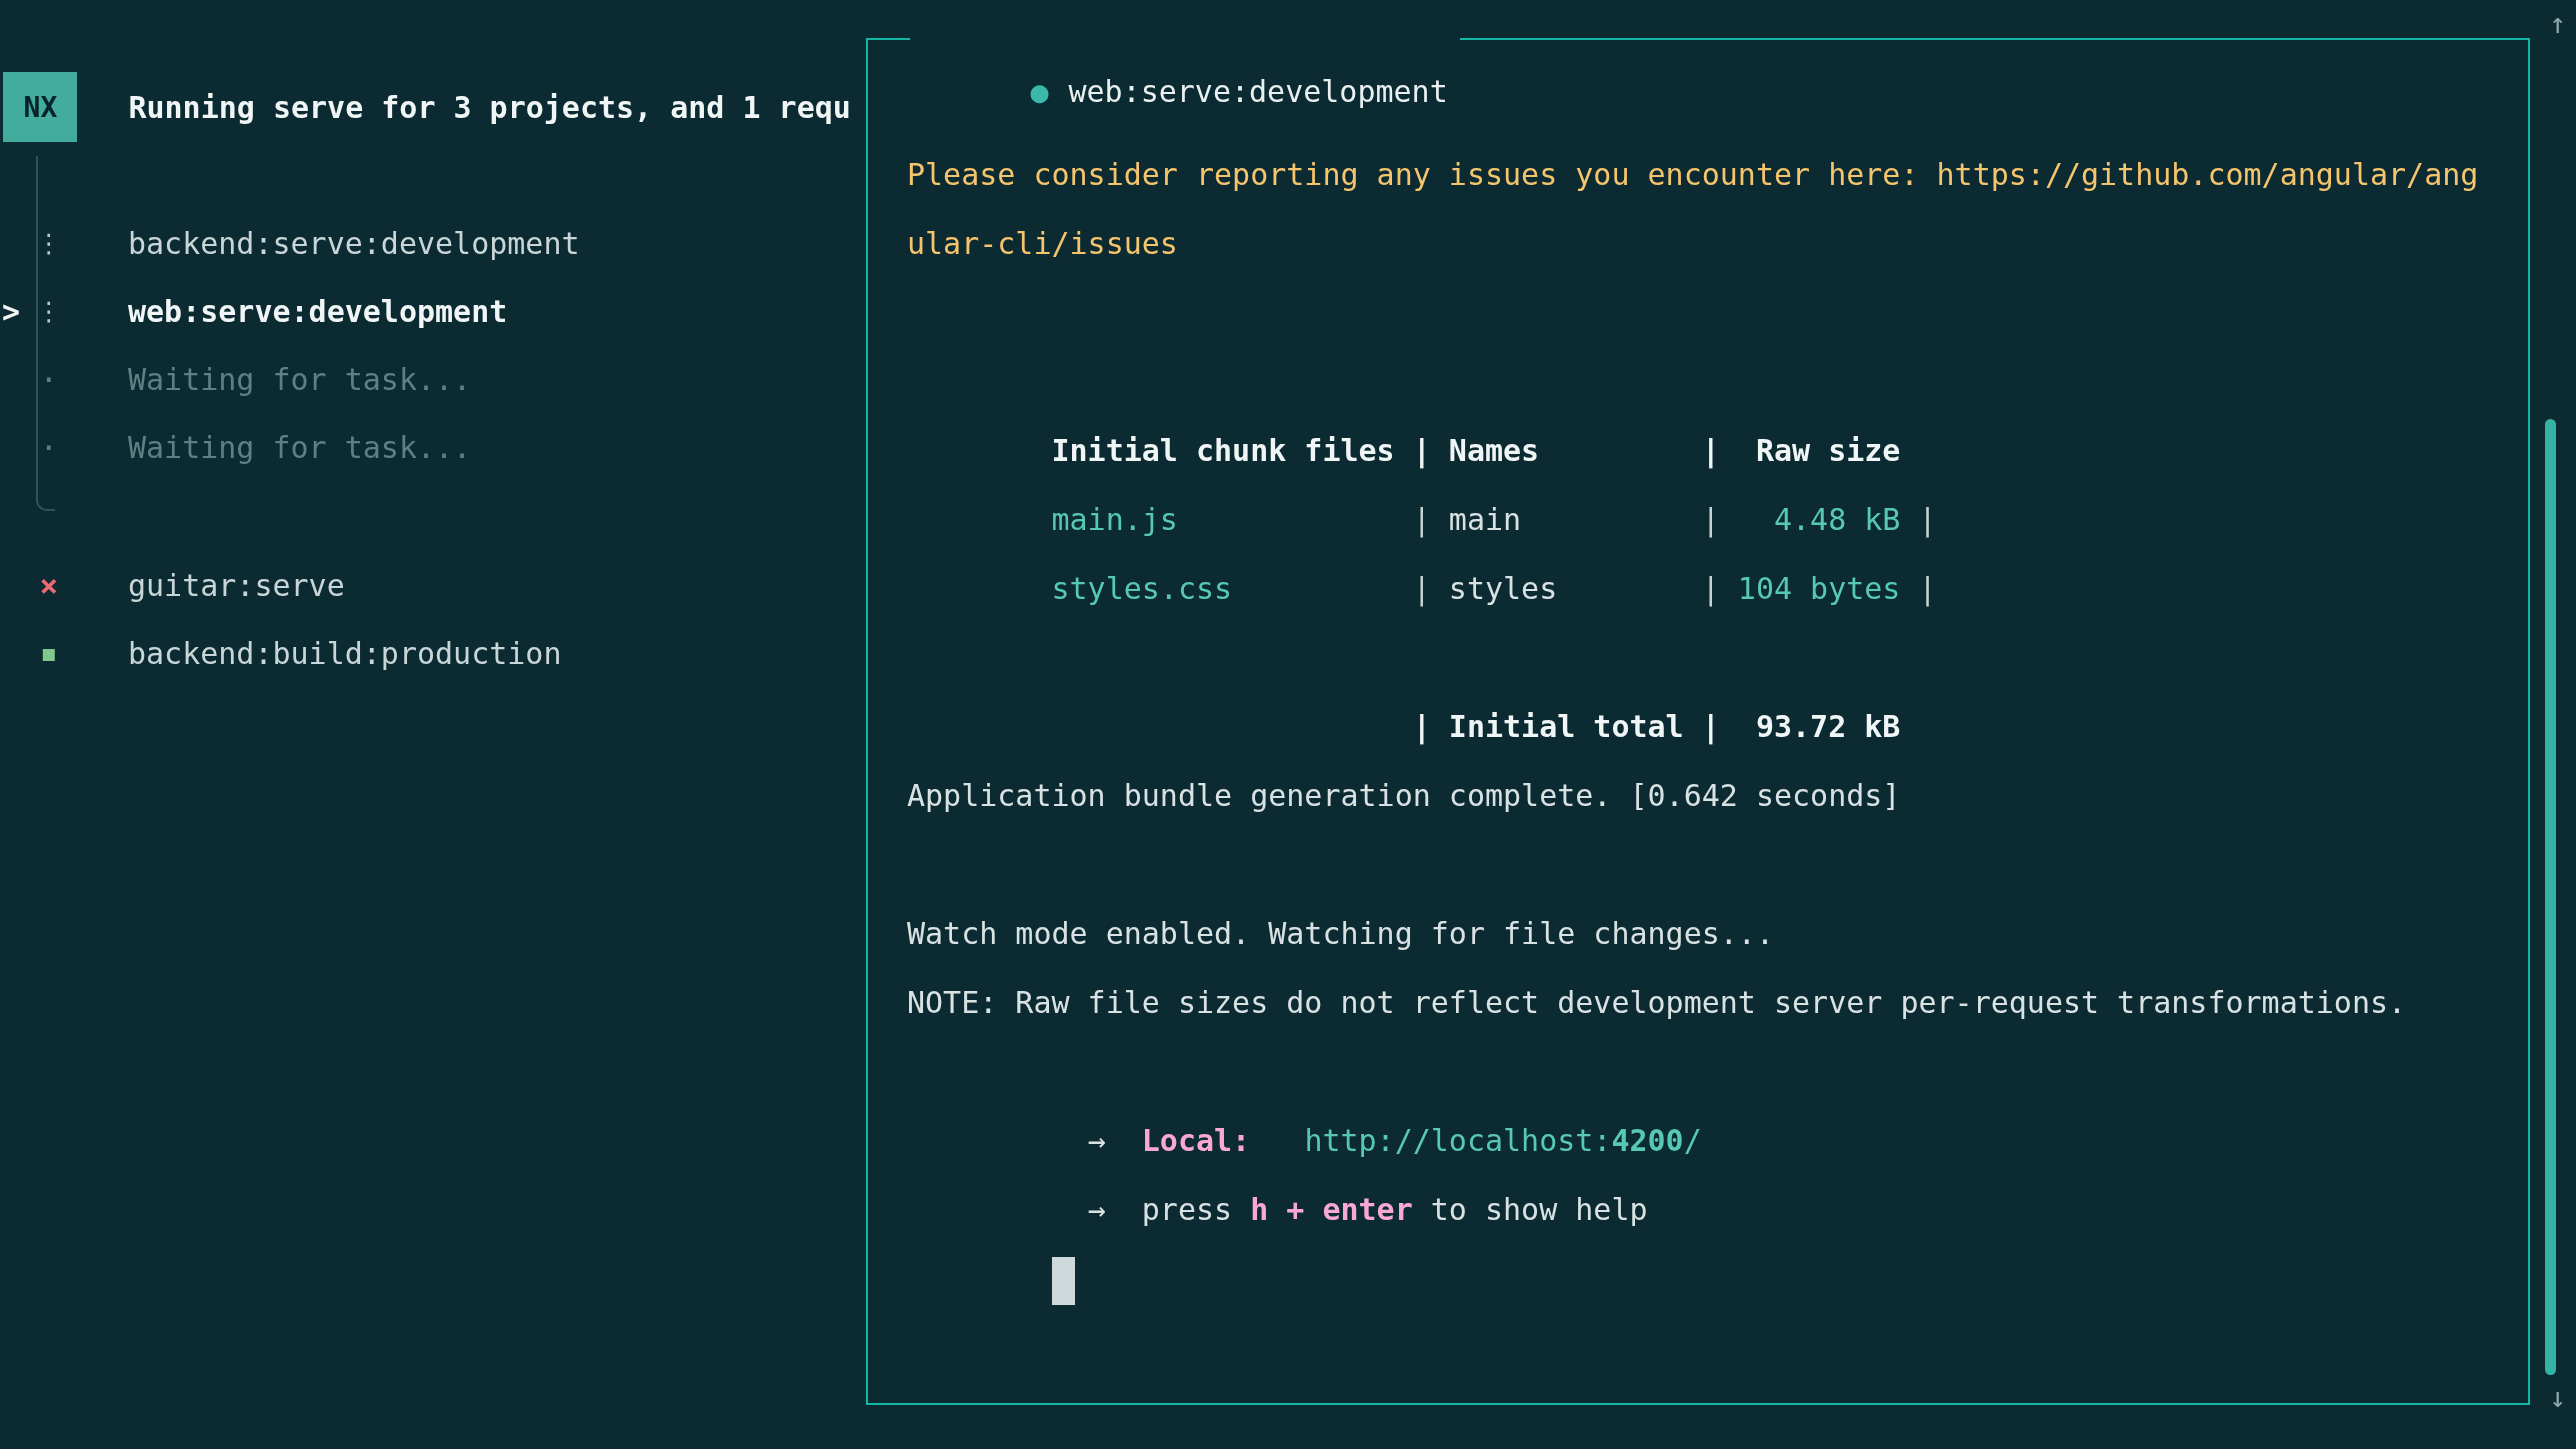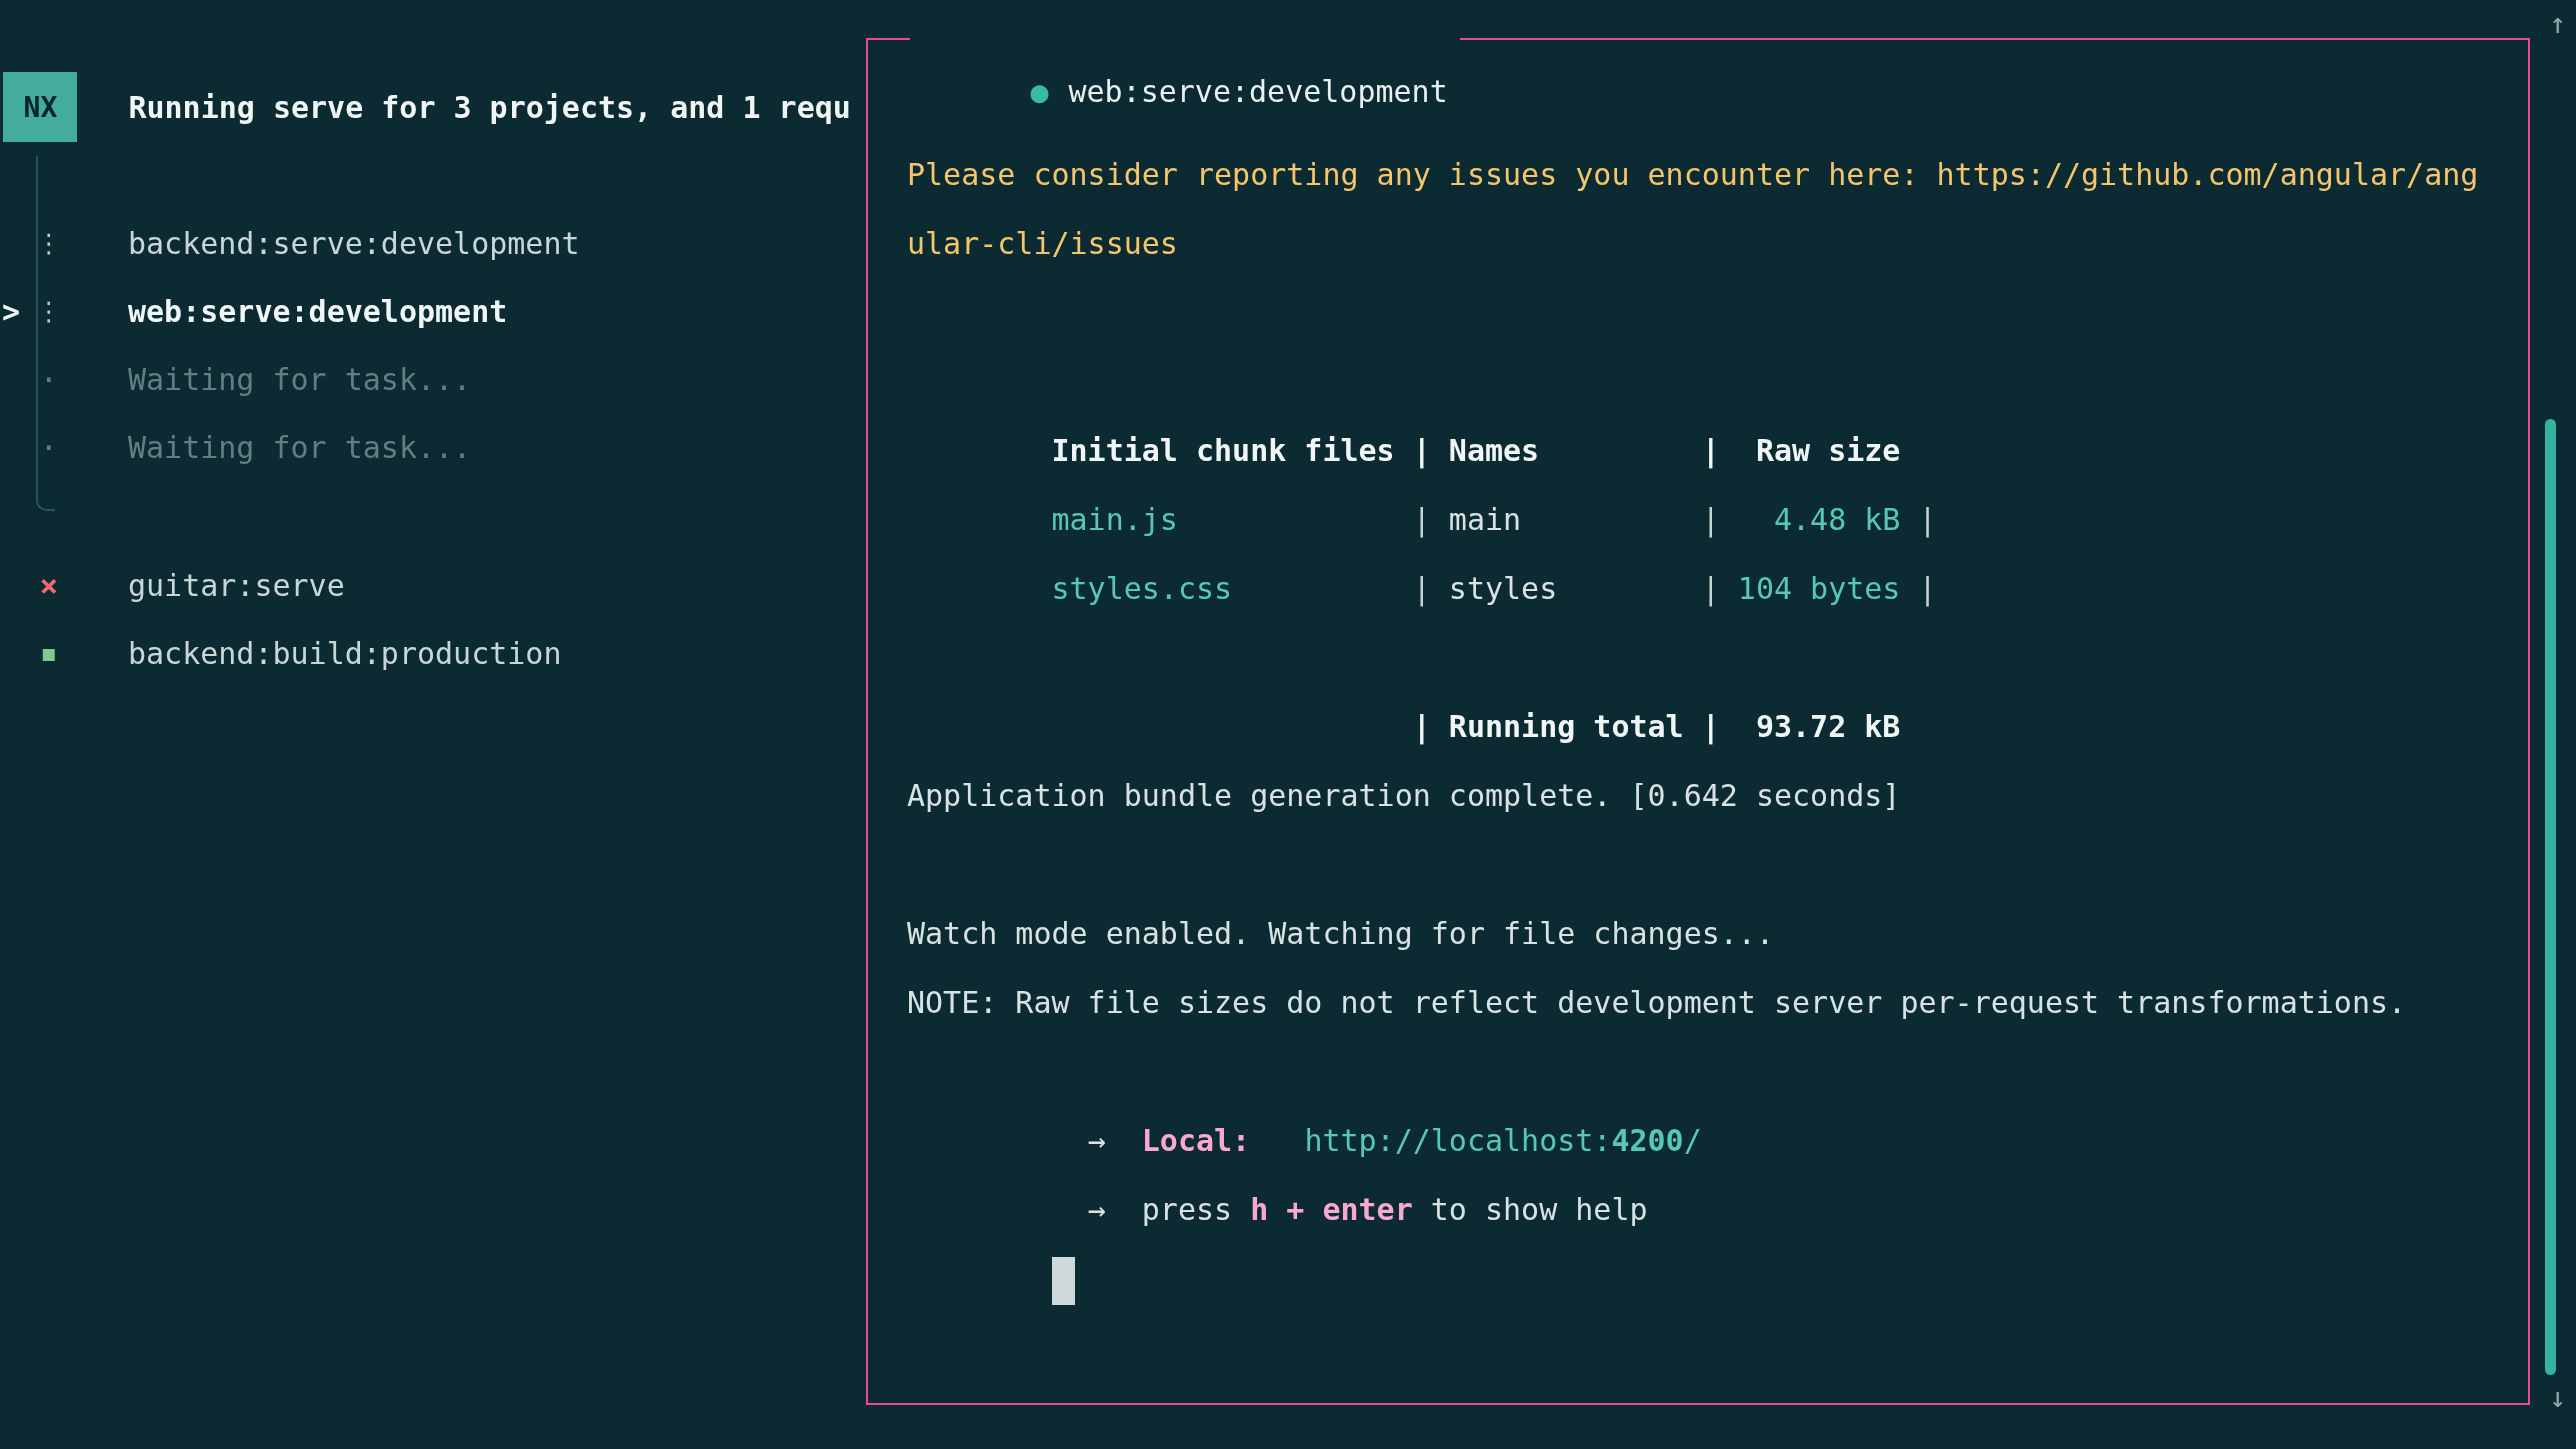--- a/index.html
+++ b/index.html
@@ -29,21 +29,21 @@
   .task-label{color:#C9D6D7;}
   .task-label.selected{color:#F0F6F6;font-weight:bold;}
   .task-label.waiting{color:#5E7F84;}
   .sb-footer{position:absolute;left:0;top:1303px;height:68px;width:100%;}
   .pager{position:absolute;left:34px;height:68px;display:flex;align-items:center;white-space:pre;color:#C9D6D7;}
   .keys{position:absolute;left:509px;height:68px;display:flex;align-items:center;white-space:pre;color:#8AA2A4;}
   .key{color:#57C8B8;}
 
   
   .panel{position:absolute;left:866px;top:38px;width:1664px;height:1367px;
-         border:2px solid #ec4899;box-sizing:border-box;}
+         border:2px solid #14b8a6;box-sizing:border-box;}
   .panel-title{position:absolute;top:-25.5px;left:42px;height:51px;line-height:51px;
          background:#0C2A31;padding:0 12px;white-space:pre;color:#E8F0F0;}
   .panel-title .bullet{color:#3BB9A8;margin-right:20px;}
   .content{padding:100px 0 0 39px;}
   .ln{height:69px;line-height:69px;white-space:pre;}
   .yellow{color:#F4C56C;}
   .teal{color:#57C8B8;}
   .wt{color:#D8E2E3;}
   .pipe{color:#C6D3D4;}
   .bold{font-weight:bold;color:#F0F6F6;}
@@ -132,21 +132,21 @@
 
       <div class="ln">
         <span class="teal">main.js             </span><span class="pipe">| </span><span class="wt">main          </span><span class="pipe">|</span><span class="teal">   4.48 kB</span><span class="pipe"> |</span>
       </div>
       <div class="ln">
         <span class="teal">styles.css          </span><span class="pipe">| </span><span class="wt">styles        </span><span class="pipe">|</span><span class="teal"> 104 bytes</span><span class="pipe"> |</span>
       </div>
       <div class="ln"></div>
 
       <div class="ln bold">
-        <span>                    </span><span>| </span><span>Running total </span><span>|</span><span>  93.72 kB</span>
+        <span>                    </span><span>| </span><span>Initial total </span><span>|</span><span>  93.72 kB</span>
       </div>
       <div class="ln"></div>
 
       <div class="ln wt">Application bundle generation complete. [0.642 seconds]</div>
       <div class="ln"></div>
 
       <div class="ln wt">Watch mode enabled. Watching for file changes...</div>
       <div class="ln wt">NOTE: Raw file sizes do not reflect development server per-request transformations.</div>
 
       <div class="ln">

